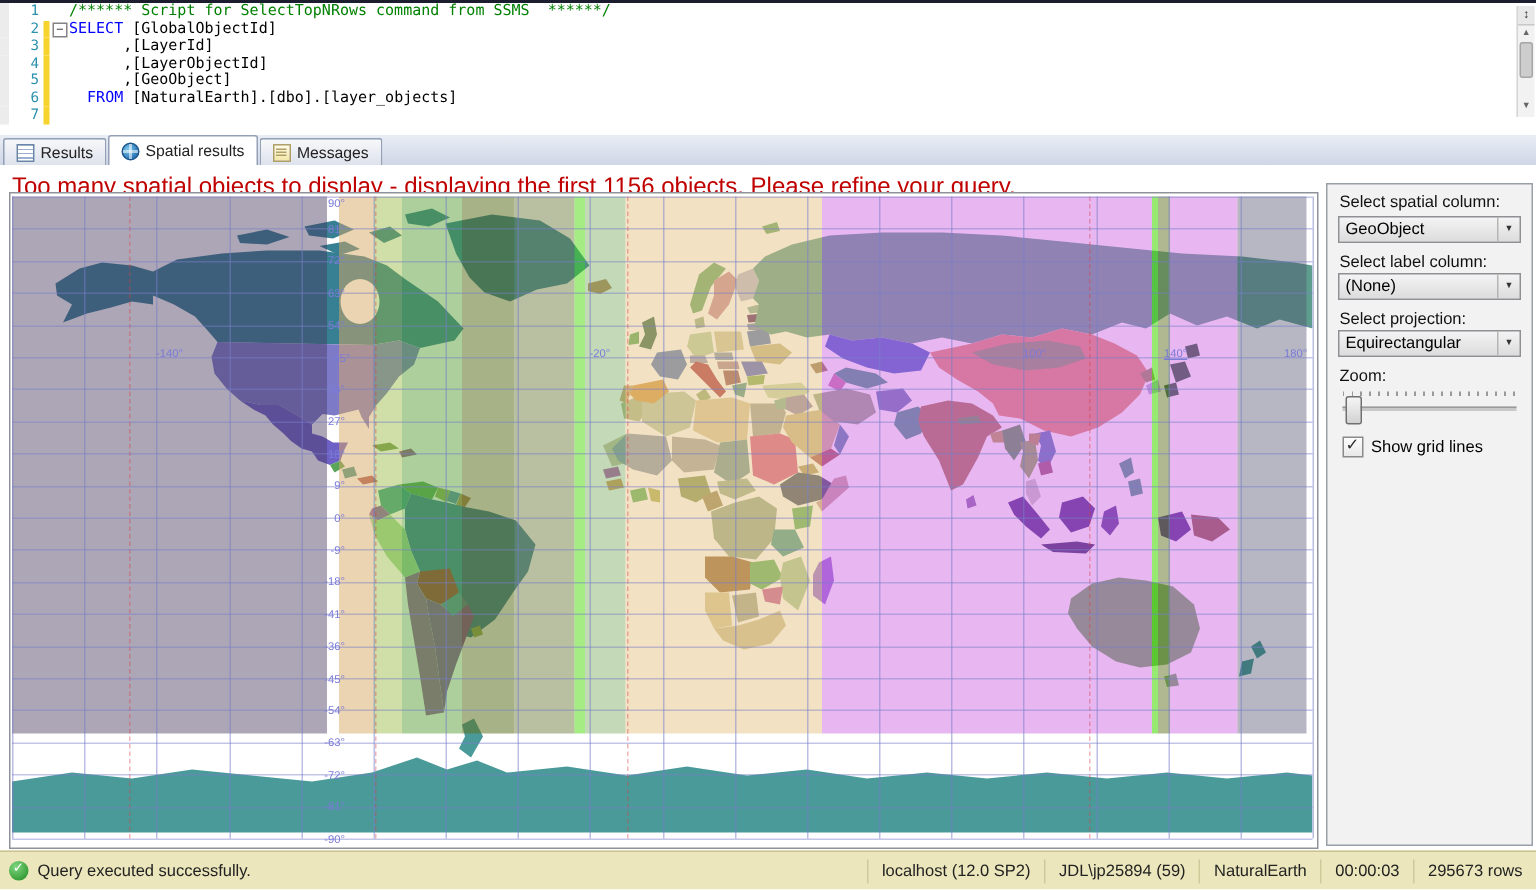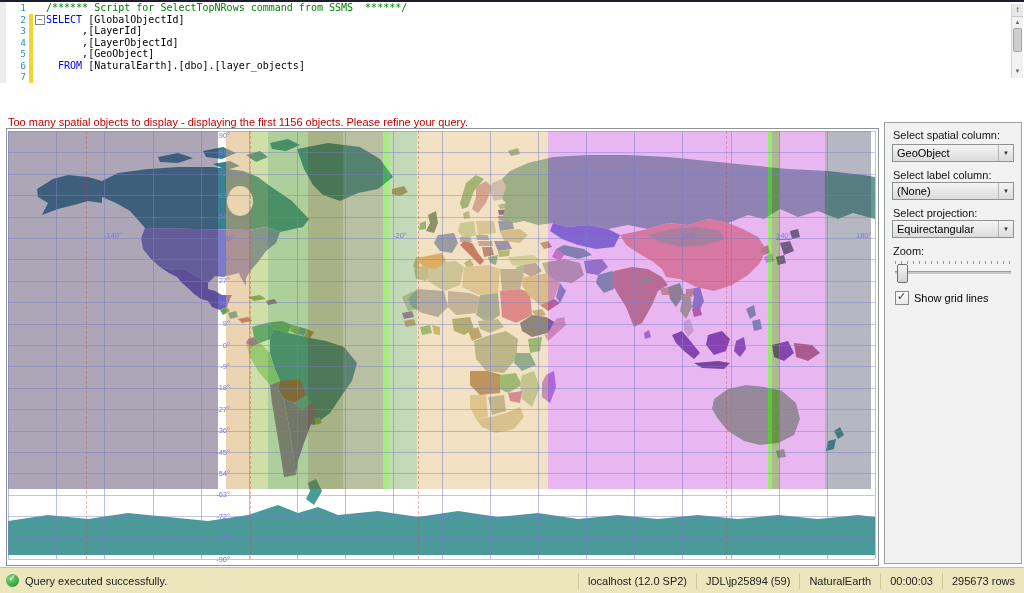--- a/index.html
+++ b/index.html
@@ -43,21 +43,21 @@
   .tab.active{background:#ffffff;height:19px;font-weight:normal;}
   .ticon{display:inline-block;width:10px;height:10px;position:relative;}
   .icon-grid{background:repeating-linear-gradient(#fff 0 2px,#9ab0d0 2px 3px),#fff;border:1px solid #6a85a8;}
   .icon-globe{border-radius:50%;background:radial-gradient(circle at 35% 35%,#7ec9ee,#2d78b8 70%);border:1px solid #1d568a;}
   .icon-globe:after{content:"";position:absolute;left:4px;top:0;width:2px;height:10px;background:rgba(255,255,255,.55);}
   .icon-globe:before{content:"";position:absolute;left:0;top:4px;width:10px;height:2px;background:rgba(255,255,255,.55);}
   .icon-msg{background:linear-gradient(#fffbe8,#f3e7a8);border:1px solid #b0a068;}
   .icon-msg:after{content:"";position:absolute;left:1px;top:2px;width:7px;height:1px;background:#b0a068;box-shadow:0 2px 0 #b0a068,0 4px 0 #b0a068;}
   
   .results{position:absolute;left:0;top:110px;width:1024px;height:456px;background:#ffffff;}
-  .warn{position:absolute;left:8px;top:6px;color:#c00000;font-size:11px;}
+  .warn{position:absolute;left:8px;top:6px;color:#c00000;font-size:16px;}
   
   .map-panel{position:absolute;left:6px;top:18px;width:871px;height:436px;border:1px solid #8f9399;background:#fff;overflow:hidden;}
   .map-inner{position:absolute;left:1px;top:2px;width:867px;height:428px;}
   .map-inner svg{position:absolute;left:0;top:0;}
   .band{position:absolute;top:0;pointer-events:none;}
   .gridv{position:absolute;top:0;width:1px;height:428px;background:rgba(120,126,200,0.5);pointer-events:none;}
   .gridh{position:absolute;left:0;width:867px;height:1px;background:rgba(120,126,200,0.45);pointer-events:none;}
   .redline{position:absolute;top:0;height:428px;width:0;border-left:1px dashed rgba(215,60,60,0.38);pointer-events:none;}
   .lat-lab{position:absolute;width:26px;text-align:right;font-size:7.5px;pointer-events:none;}
   .lon-lab{position:absolute;font-size:7.5px;pointer-events:none;}
@@ -98,20 +98,34 @@
         <div class="ed-row"><span class="ed-margin"></span><span class="ed-num">7</span><span class="ed-chg on"></span><span class="ed-fold"></span><span class="ed-code"></span></div>
       </div>
     <div class="vscroll">
       <div class="vs-grip">↕</div>
       <div class="vs-btn">▲</div>
       <div class="vs-thumb"></div>
       <div class="vs-btn vs-down">▼</div>
     </div>
   </div>
 
+  <div class="tabbar" id="tabbar">
+      <div class="tab">
+        <span class="ticon icon-grid"></span>
+        <span>Results</span>
+      </div>
+      <div class="tab active">
+        <span class="ticon icon-globe"></span>
+        <span>Spatial results</span>
+      </div>
+      <div class="tab">
+        <span class="ticon icon-msg"></span>
+        <span>Messages</span>
+      </div>
+    </div>
 
   <div class="results">
     <div class="warn">Too many spatial objects to display - displaying the first 1156 objects. Please refine your query.</div>
 
     <div class="map-panel">
       <div class="map-inner" id="map-inner">
         <svg width="867" height="428" viewBox="0 0 867 428" preserveAspectRatio="none">
           <g>
 
             <polygon fill="#377f92" points="94,50 110,42 140,38 170,36 205,36 235,40 250,46 262,55 284,70 301,88 295,96 272,101 258,96 240,99 137,97 131,90 122,80 108,72 94,66"></polygon>
@@ -323,21 +337,21 @@
             <div class="lat-lab" style="left: 196px; top: 59.7px; color: rgb(123, 123, 216);">63°</div>
             <div class="lat-lab" style="left: 196px; top: 81.1px; color: rgb(123, 123, 216);">54°</div>
             <div class="lat-lab" style="left: 207px; top: 102.5px; color: rgb(123, 123, 216); text-align: center;">45°</div>
             <div class="lat-lab" style="left: 196px; top: 123.9px; color: rgb(123, 123, 216);">36°</div>
             <div class="lat-lab" style="left: 196px; top: 145.3px; color: rgb(123, 123, 216);">27°</div>
             <div class="lat-lab" style="left: 196px; top: 166.7px; color: rgb(123, 123, 216);">18°</div>
             <div class="lat-lab" style="left: 196px; top: 188.1px; color: rgb(123, 123, 216);">9°</div>
             <div class="lat-lab" style="left: 196px; top: 209.5px; color: rgb(123, 123, 216);">0°</div>
             <div class="lat-lab" style="left: 196px; top: 230.9px; color: rgb(123, 123, 216);">-9°</div>
             <div class="lat-lab" style="left: 196px; top: 252.3px; color: rgb(123, 123, 216);">-18°</div>
-            <div class="lat-lab" style="left: 196px; top: 273.7px; color: rgb(123, 123, 216);">-27°</div>
+            <div class="lat-lab" style="left: 196px; top: 273.7px; color: rgb(123, 123, 216);">-41°</div>
             <div class="lat-lab" style="left: 196px; top: 295.1px; color: rgb(123, 123, 216);">-36°</div>
             <div class="lat-lab" style="left: 196px; top: 316.5px; color: rgb(123, 123, 216);">-45°</div>
             <div class="lat-lab" style="left: 196px; top: 337.9px; color: rgb(123, 123, 216);">-54°</div>
             <div class="lat-lab" style="left: 196px; top: 359.3px; color: rgb(123, 123, 216);">-63°</div>
             <div class="lat-lab" style="left: 196px; top: 380.7px; color: rgb(123, 123, 216);">-72°</div>
             <div class="lat-lab" style="left: 196px; top: 402.1px; color: rgb(123, 123, 216);">-81°</div>
             <div class="lat-lab" style="left: 196px; top: 423.5px; color: rgb(123, 123, 216);">-90°</div>
             <div class="lon-lab" style="left: 96px; top: 100px; color: rgb(123, 123, 216);">-140°</div>
             <div class="lon-lab" style="left: 385px; top: 100px; color: rgb(123, 123, 216);">-20°</div>
             <div class="lon-lab" style="left: 674px; top: 100px; color: rgb(123, 123, 216);">100°</div>

